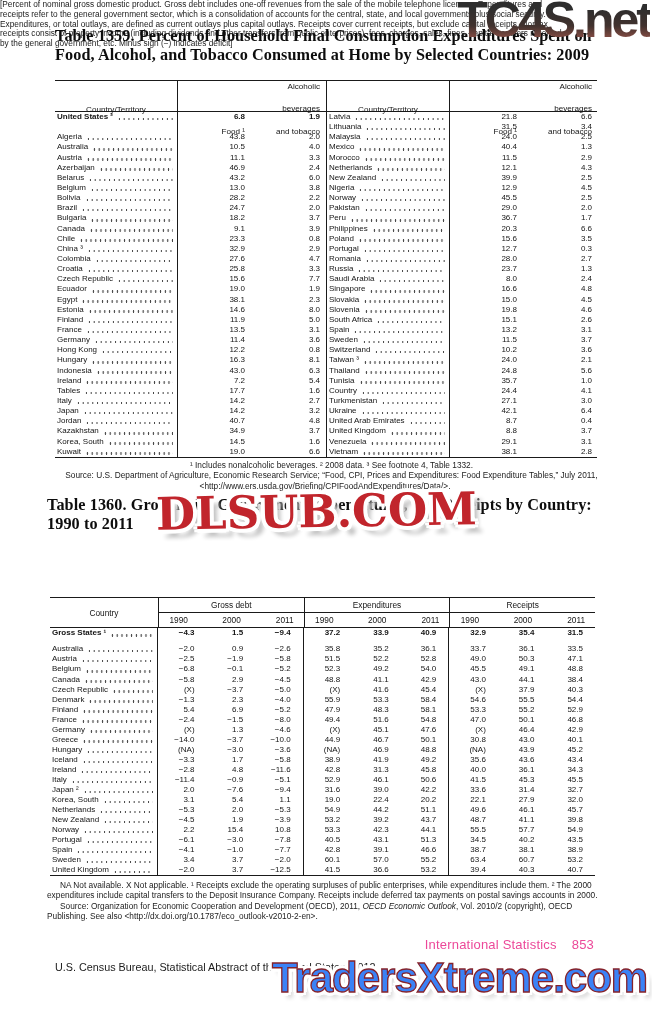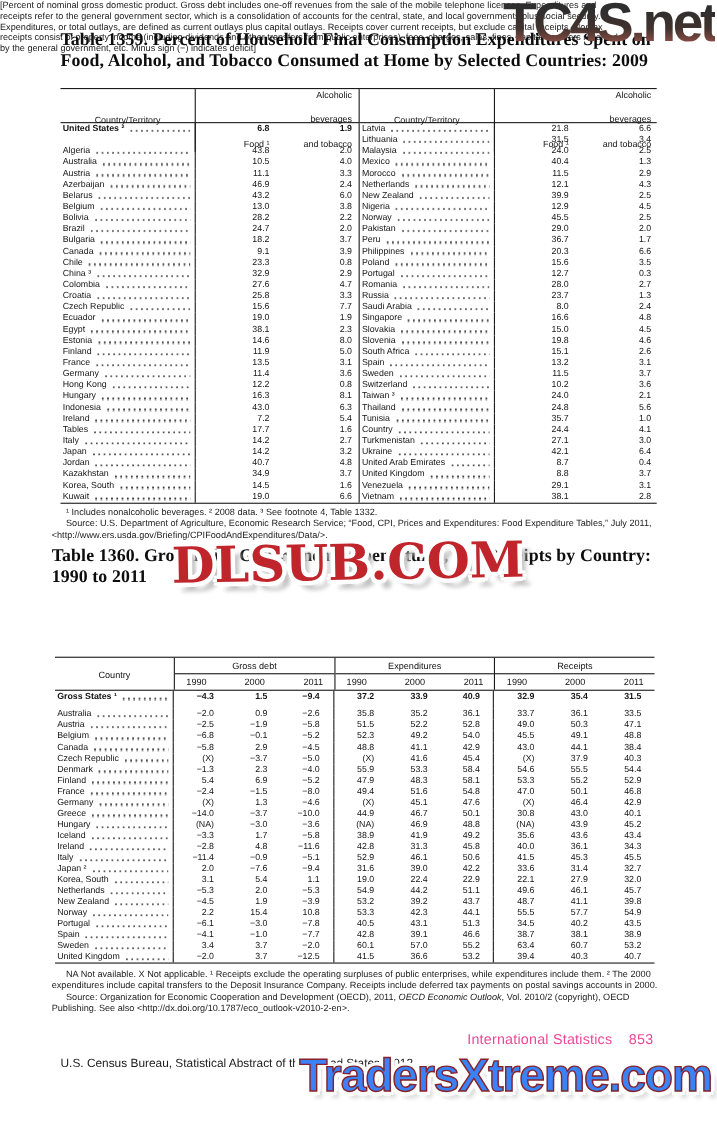--- a/index.html
+++ b/index.html
@@ -39,21 +39,21 @@
   .r59.bold { font-weight:700; }
 
   
   .leader { flex:1 1 auto; height:2.4px; align-self:flex-end; margin:0 4px 2px 4px;
             background-image:radial-gradient(circle, #3d3d3d 0.8px, rgba(0,0,0,0) 1px);
             background-size:4.8px 2.4px; background-repeat:repeat-x; background-position:left bottom; }
 
   
   .notes { position:absolute; font-size:8.3px; line-height:10.3px; color:#1c1c1c; }
   .notes p { text-indent:13px; }
-  #fn59 { left:47px; top:460px; width:556px; }
+  #fn59 { left:47px; top:460px; width:556px;text-align:center; }
   #hd60 { left:47px; top:541px; width:564px; font-size:8.3px; line-height:9.8px; color:#1c1c1c; }
   #fn60 { left:47px; top:880px; width:560px; }
   .ital { font-style:italic; }
 
   
   #tbl60 { position:absolute; left:50px; top:597px; width:545px;
            border-top:1.6px solid #1a1a1a; border-bottom:1.2px solid #1a1a1a; }
   .t60head { display:grid; grid-template-columns:108px 1fr 1fr 1fr; border-bottom:1px solid #1a1a1a; height:30px; }
   .t60head .h-country { display:flex; align-items:center; justify-content:center; font-size:8.3px; }
   .grp { border-left:1px solid #1a1a1a; display:flex; flex-direction:column; }
@@ -975,21 +975,21 @@
         <div class="r60">
           <div class="c name">
             <span>Korea, South</span>
             <span class="leader"></span>
           </div>
           <div class="c num">3.1</div>
           <div class="c num">5.4</div>
           <div class="c num gdiv">1.1</div>
           <div class="c num">19.0</div>
           <div class="c num">22.4</div>
-          <div class="c num gdiv">22.9</div>
+          <div class="c num gdiv">20.2</div>
           <div class="c num">22.1</div>
           <div class="c num">27.9</div>
           <div class="c num">32.0</div>
         </div>
         <div class="r60">
           <div class="c name">
             <span>Netherlands</span>
             <span class="leader"></span>
           </div>
           <div class="c num">−5.3</div>

